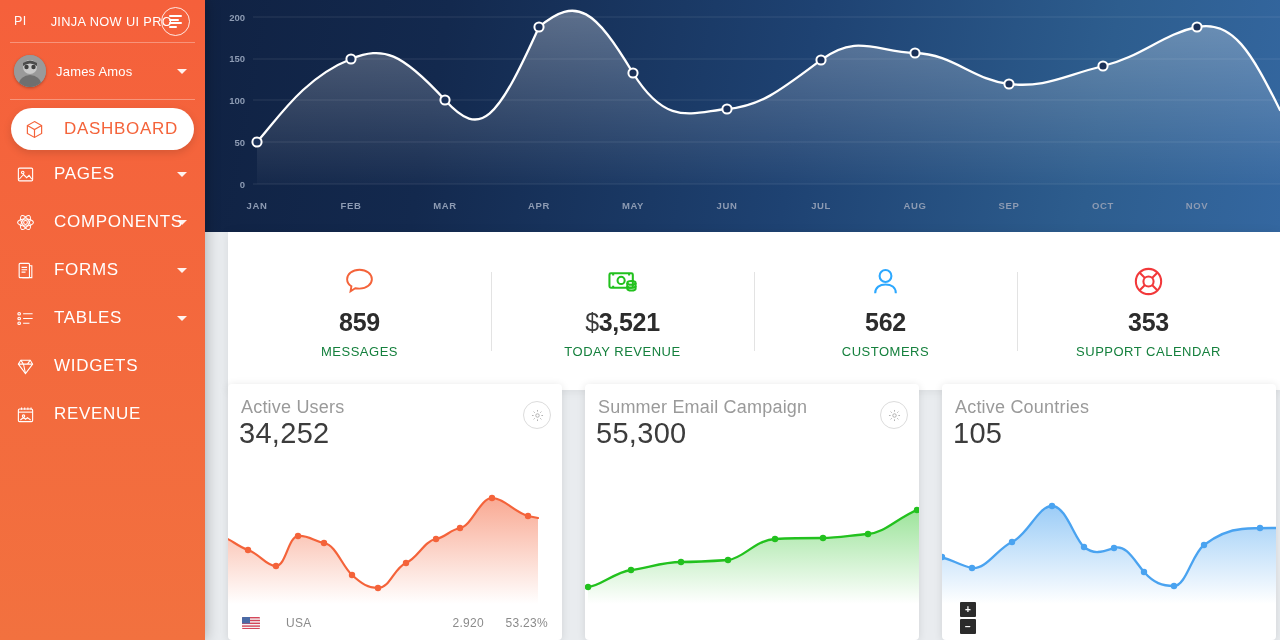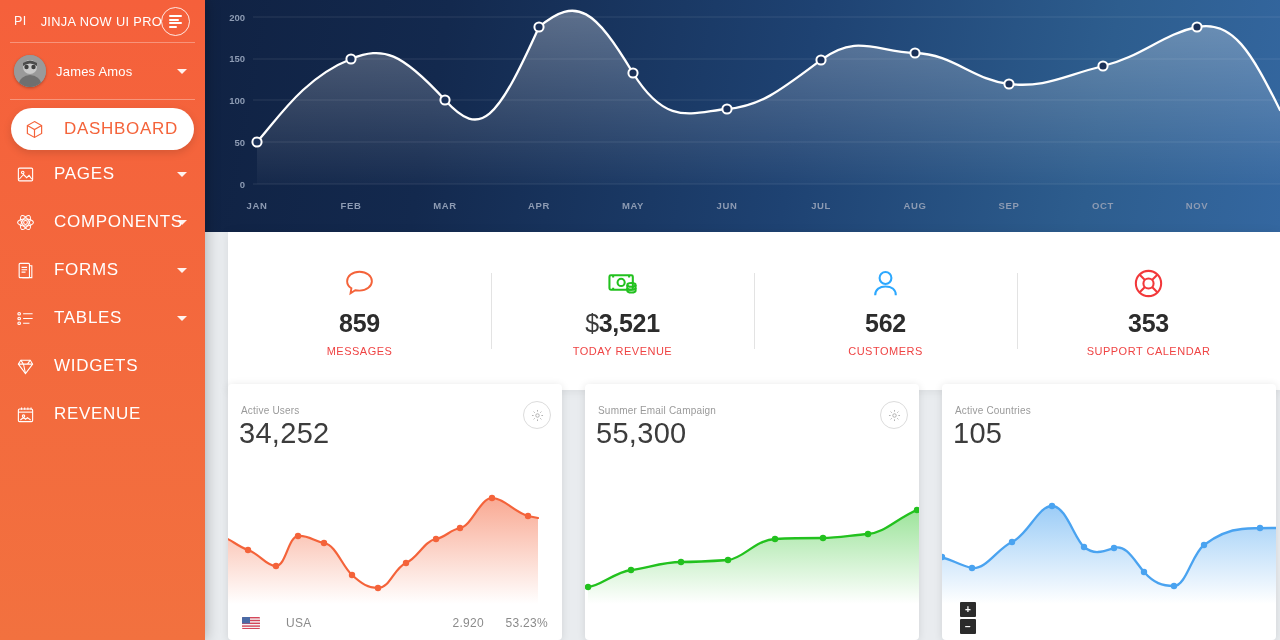--- a/index.html
+++ b/index.html
@@ -13,21 +13,21 @@
 
   
   .sidebar {
     position:absolute; left:0; top:0; width:205px; height:640px;
     background:#f4633a;
     background-image: linear-gradient(#f5603b, #f2713f);
     z-index: 40;
     box-shadow: 0 0 14px rgba(0,0,0,.30);
   }
   .brand {
-    height:42px; display:flex; align-items:center; gap:14px;
+    height:42px; display:flex; align-items:center; gap:24px;
     padding:0 14px; position:relative;
   }
   .brand-mini {
     color:#fff; font-size:12.5px; letter-spacing:.4px; font-weight:400;
     opacity:.97;
   }
   .brand-text {
     color:#fff; font-size:12.8px; letter-spacing:.35px; white-space:nowrap;
     overflow:hidden; text-overflow:clip; max-width:120px;
   }
@@ -102,30 +102,30 @@
   }
   .stat {
     flex:1 1 0; text-align:center; position:relative; padding:6px 0;
   }
   .stat + .stat::before {
     content:""; position:absolute; left:0; top:14px; bottom:14px; width:1px; background:#e3e3e3;
   }
   .stat-icon { height:36px; display:flex; align-items:center; justify-content:center; margin-bottom:10px; }
   .stat-value { font-size:25px; font-weight:bold; color:#2c2c2c; letter-spacing:-.3px; line-height:1; }
   .stat-value .cur { font-weight:400; color:#3b3b3b; }
-  .stat-label { margin-top:9px; font-size:11px; color:#ef4444; letter-spacing:.5px; }
+  .stat-label { margin-top:9px; font-size:13px; color:#15803d; letter-spacing:.5px; }
 
   
   .cards { position:absolute; left:228px; top:384px; width:1075px; height:256px; display:flex; gap:23px; }
   .card {
     width:334px; background:#fff; border-radius:4px; position:relative; overflow:hidden;
     box-shadow: 0 1px 9px rgba(0,0,0,.11);
     height:256px;
   }
-  .card-title { position:absolute; left:13px; top:13px; font-size:10px; color:#9a9a9a; letter-spacing:.2px;margin-top:8px; }
+  .card-title { position:absolute; left:13px; top:13px; font-size:18px; color:#9a9a9a; letter-spacing:.2px; }
   .card-big { position:absolute; left:11px; top:33px; font-size:29px; color:#3c3c3c; font-weight:300; letter-spacing:.3px; }
   .gear {
     position:absolute; right:11px; top:17px; width:28px; height:28px; border-radius:50%;
     border:1px solid #dcdcdc; display:flex; align-items:center; justify-content:center; cursor:pointer;
     background:#fff;
   }
   .spark { position:absolute; left:0; bottom:32px; width:100%; }
   .card-foot {
     position:absolute; left:0; right:0; bottom:0; height:34px;
     display:flex; align-items:center; padding:0 14px; font-size:12px; color:#8b8b8b;

